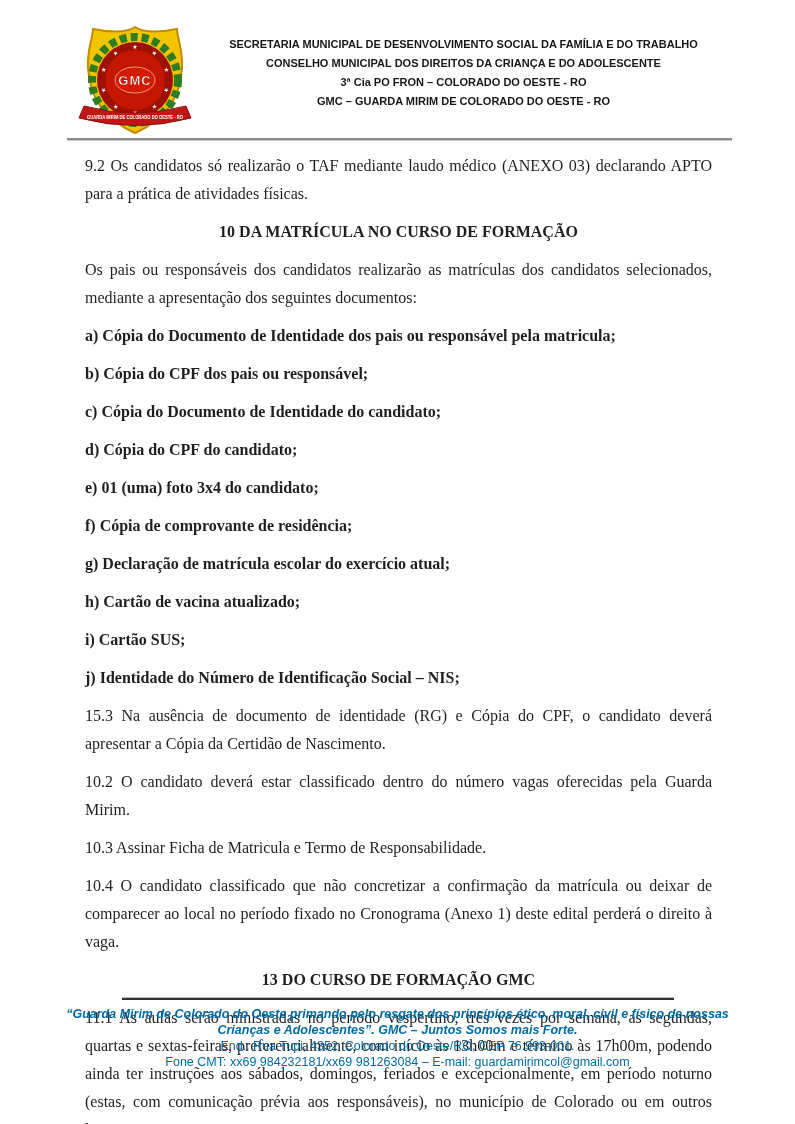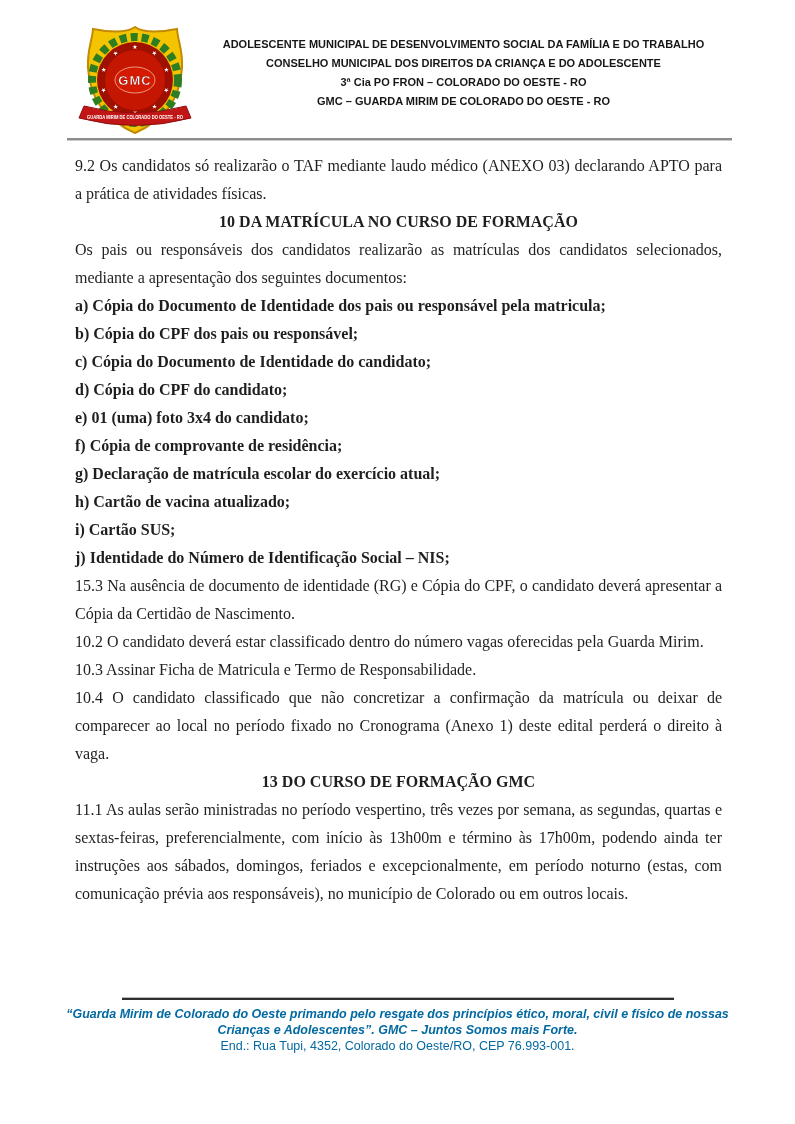--- a/index.html
+++ b/index.html
@@ -15,21 +15,21 @@
   .header-text {
     flex:1; text-align:center; padding-top:11px;
     font-family:"Liberation Sans","DejaVu Sans",sans-serif;
     font-weight:bold; font-size:11px; line-height:19px; color:#171717;
     white-space:nowrap;
   }
   .divider { margin:2px 63px 0 67px; height:2px; background:#8c8c8c; border-bottom:1px solid #c9c9c9; }
 
   
   .doc-body { margin:11px 73px 0 75px; font-size:16px; line-height:28px; text-align:justify; }
-  .doc-body p { margin:0; padding:0; }
+  .doc-body p { margin:10px; padding:0; }
   .doc-body p.heading { font-weight:bold; text-align:center; }
   .doc-body p.item { font-weight:bold; }
 
   
   .footer {
     position:absolute; left:0; top:997px; width:795px; text-align:center;
     font-family:"Liberation Sans","DejaVu Sans",sans-serif; color:#0369a1;
   }
   .footer-rule { width:552px; margin:0 auto; height:2px; background:#2f2f2f; border-top:1px solid #b9b9b9; }
   .motto { font-weight:bold; font-style:italic; font-size:12.5px; line-height:15.5px; width:676px; margin:7px auto 1px; }
@@ -64,21 +64,21 @@
           <text x="61" y="25" transform="rotate(324 61 56)">★</text>
         </g>
         <ellipse cx="61" cy="56" rx="20" ry="13" fill="#D61A00" stroke="#F2B9A0" stroke-width="0.8"></ellipse>
         <text x="61" y="61" text-anchor="middle" font-family="'Liberation Sans','DejaVu Sans',sans-serif" font-weight="bold" font-size="13" fill="#FFFFFF" stroke="#8A0A00" stroke-width="0.4" letter-spacing="1">GMC</text>
 
         <path d="M10,82 Q61,96 112,82 L117,94 Q61,109 5,94 Z" fill="#C21616" stroke="#8F0F0F" stroke-width="1"></path>
         <text x="61" y="95" text-anchor="middle" font-family="'Liberation Sans','DejaVu Sans',sans-serif" font-weight="bold" font-size="4.6" fill="#FFFFFF" textLength="96" lengthAdjust="spacingAndGlyphs">GUARDA MIRIM DE COLORADO DO OESTE - RO</text>
       </svg>
     </div>
     <div class="header-text">
-      <div>ADOLESCENTE MUNICIPAL DE DESENVOLVIMENTO SOCIAL DA FAMÍLIA E DO TRABALHO</div>
+      <div>SECRETARIA MUNICIPAL DE DESENVOLVIMENTO SOCIAL DA FAMÍLIA E DO TRABALHO</div>
       <div>CONSELHO MUNICIPAL DOS DIREITOS DA CRIANÇA E DO ADOLESCENTE</div>
       <div>3ª Cia PO FRON – COLORADO DO OESTE - RO</div>
       <div>GMC – GUARDA MIRIM DE COLORADO DO OESTE - RO</div>
     </div>
   </div>
 
   <div class="divider"></div>
 
   <div class="doc-body">
     <p class="para">9.2 Os candidatos só realizarão o TAF mediante laudo médico (ANEXO 03) declarando APTO para a prática de atividades físicas.</p>
@@ -99,15 +99,16 @@
     <p>10.3 Assinar Ficha de Matricula e Termo de Responsabilidade.</p>
     <p>10.4 O candidato classificado que não concretizar a confirmação da matrícula ou deixar de comparecer ao local no período fixado no Cronograma (Anexo 1) deste edital perderá  o direito à vaga.</p>
     <p class="heading">13 DO CURSO DE FORMAÇÃO GMC</p>
     <p>11.1 As aulas serão ministradas no período vespertino, três vezes por semana, as segundas, quartas e sextas-feiras, preferencialmente, com início às 13h00m e término às 17h00m, podendo ainda ter instruções aos sábados, domingos, feriados e excepcionalmente, em período noturno (estas, com comunicação prévia aos responsáveis), no município de Colorado ou em outros locais.</p>
   </div>
 
   <div class="footer">
     <div class="footer-rule"></div>
     <p class="motto">“Guarda Mirim de Colorado do Oeste primando pelo resgate dos princípios ético, moral, civil e físico de nossas Crianças e Adolescentes”.  GMC – Juntos Somos mais Forte.</p>
     <p class="footer-small">End.: Rua Tupi, 4352, Colorado do Oeste/RO, CEP 76.993-001.</p>
+    <p class="footer-small">Fone CMT: xx69 984232181/xx69 981263084 – E-mail: guardamirimcol@gmail.com</p>
   </div>
 
 </div>
 
 </body></html>

